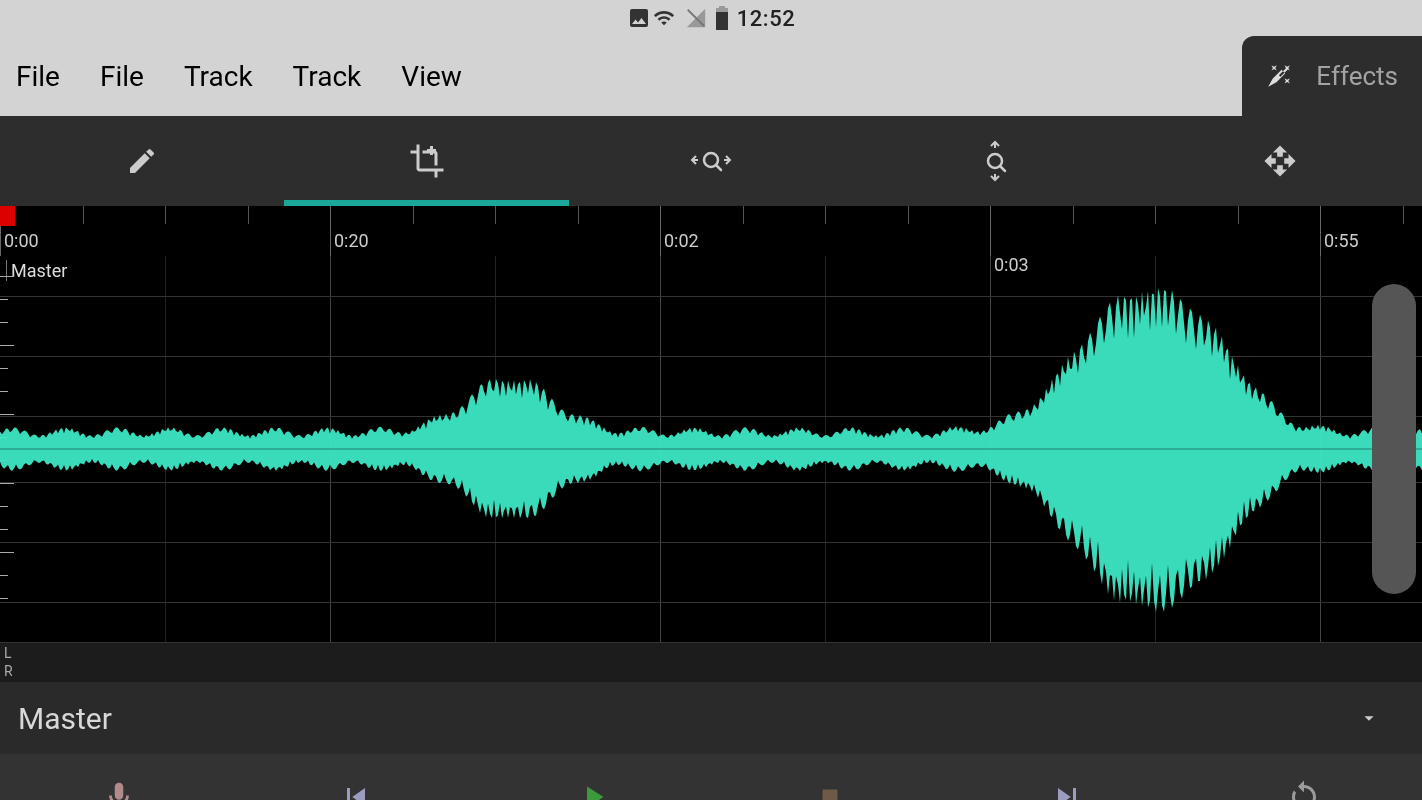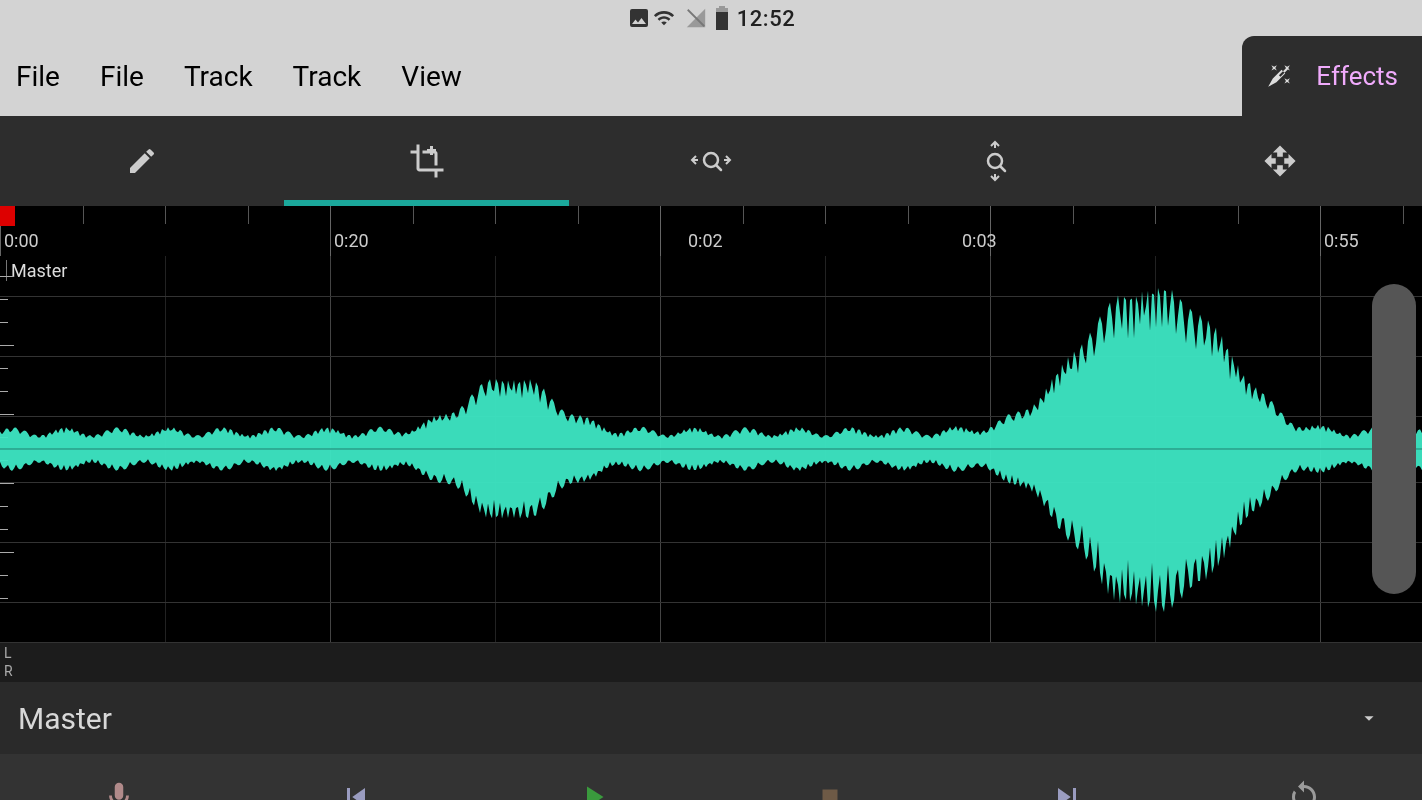--- a/index.html
+++ b/index.html
@@ -16,21 +16,21 @@
 
   
   .menu-bar {
     height: 80px; background: #d3d3d3; display: flex; align-items: center;
     justify-content: space-between;
   }
   .menu-items { display: flex; gap: 40px; padding-left: 16px; }
   .menu-item  { font-size: 28px; color: #000000; cursor: pointer; }
   .effects-tab {
     display: flex; align-items: center; gap: 24px; background: #2d2d2d;
-    color: #f0abfc; font-size: 26px; padding: 24px 24px 24px 24px;
+    color: #a3a3a3; font-size: 26px; padding: 24px 24px 24px 24px;
     border-top-left-radius: 12px; height: 80px;
   }
 
   
   .tool-tabs {
     height: 90px; background: #2d2d2d; display: flex; align-items: stretch;
   }
   .tool-tab {
     flex: 1; display: flex; align-items: center; justify-content: center;
     position: relative; cursor: pointer;
@@ -209,26 +209,26 @@
       <div class="ruler-label" style="left: 0px;">0:00</div>
       <div class="ruler-tick-minor" style="left: 82.5px;"></div>
       <div class="ruler-tick-minor" style="left: 165px;"></div>
       <div class="ruler-tick-minor" style="left: 247.5px;"></div>
       <div class="ruler-tick-major" style="left: 330px;"></div>
       <div class="ruler-label" style="left: 330px;">0:20</div>
       <div class="ruler-tick-minor" style="left: 412.5px;"></div>
       <div class="ruler-tick-minor" style="left: 495px;"></div>
       <div class="ruler-tick-minor" style="left: 577.5px;"></div>
       <div class="ruler-tick-major" style="left: 660px;"></div>
-      <div class="ruler-label" style="left: 684px;">0:02</div>
+      <div class="ruler-label" style="left: 660px;">0:02</div>
       <div class="ruler-tick-minor" style="left: 742.5px;"></div>
       <div class="ruler-tick-minor" style="left: 825px;"></div>
       <div class="ruler-tick-minor" style="left: 907.5px;"></div>
       <div class="ruler-tick-major" style="left: 990px;"></div>
-      <div class="ruler-label" style="left: 958px;">0:03</div>
+      <div class="ruler-label" style="left: 990px; margin-top: 24px;">0:03</div>
       <div class="ruler-tick-minor" style="left: 1072.5px;"></div>
       <div class="ruler-tick-minor" style="left: 1155px;"></div>
       <div class="ruler-tick-minor" style="left: 1237.5px;"></div>
       <div class="ruler-tick-major" style="left: 1320px;"></div>
       <div class="ruler-label" style="left: 1320px;">0:55</div>
       <div class="ruler-tick-minor" style="left: 1402.5px;"></div>
     </div>
   <div class="playhead"></div>
   <div class="track-label">Master</div>
   <div class="amp-scale">

